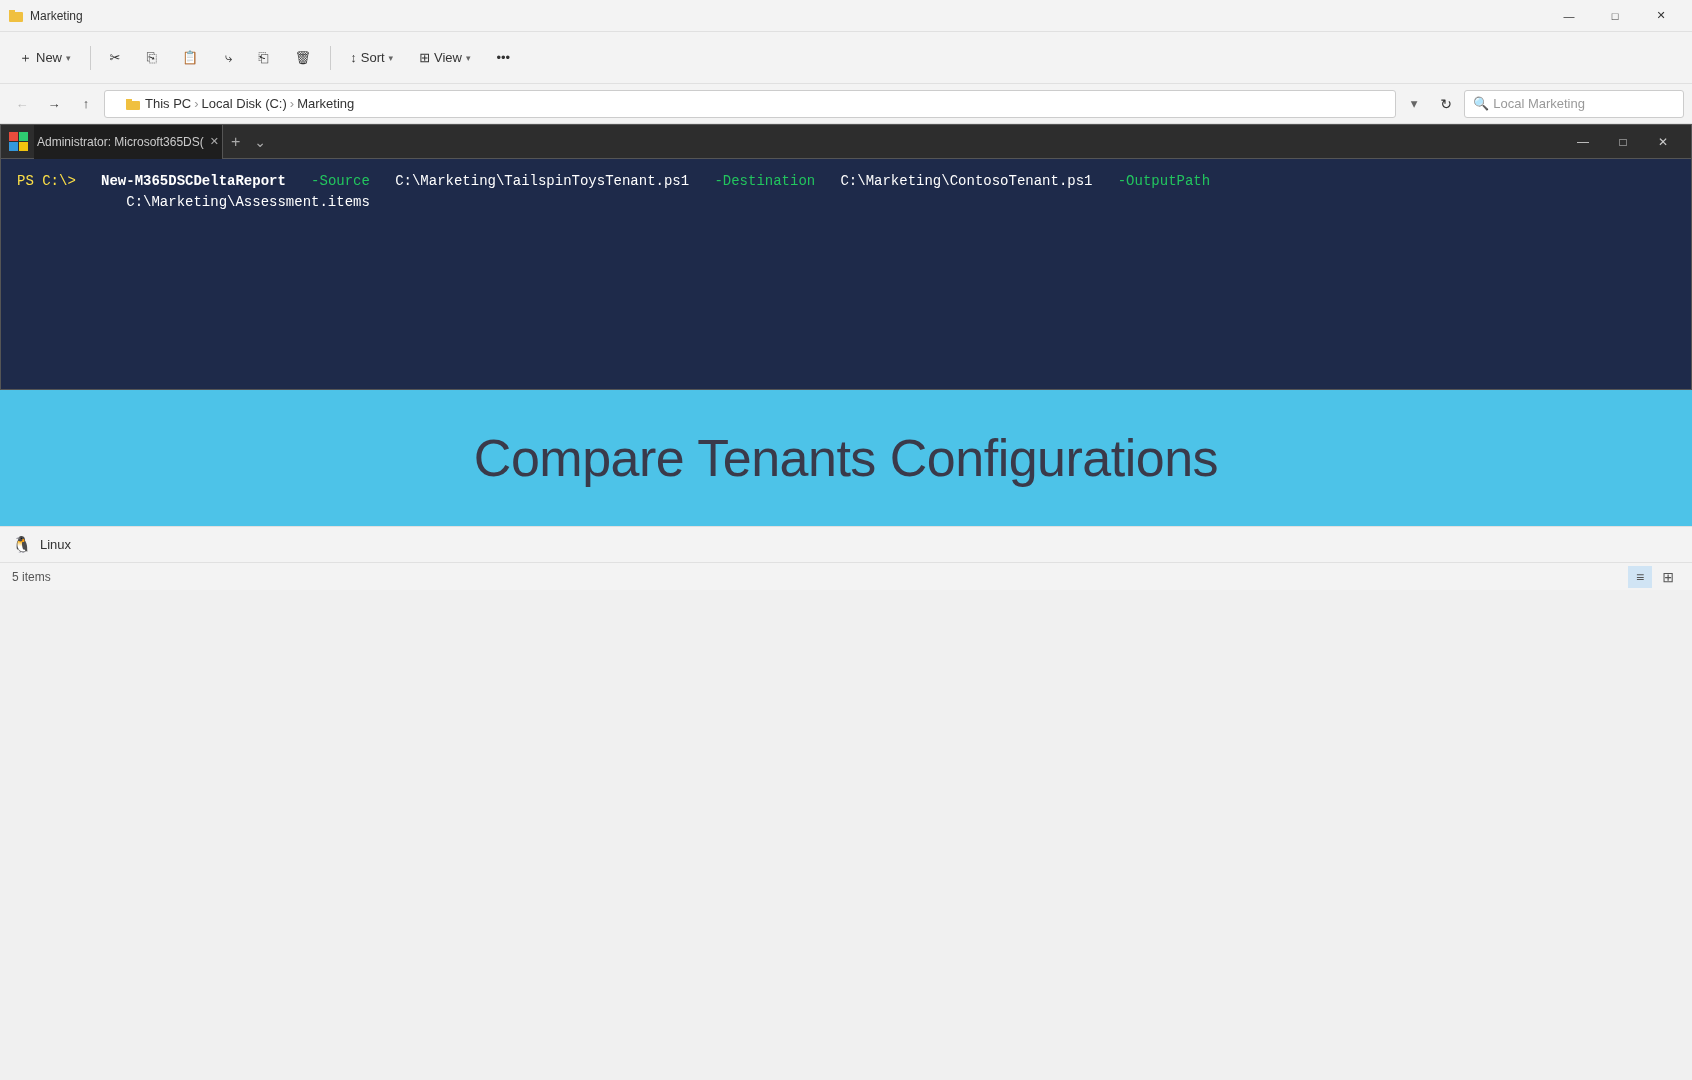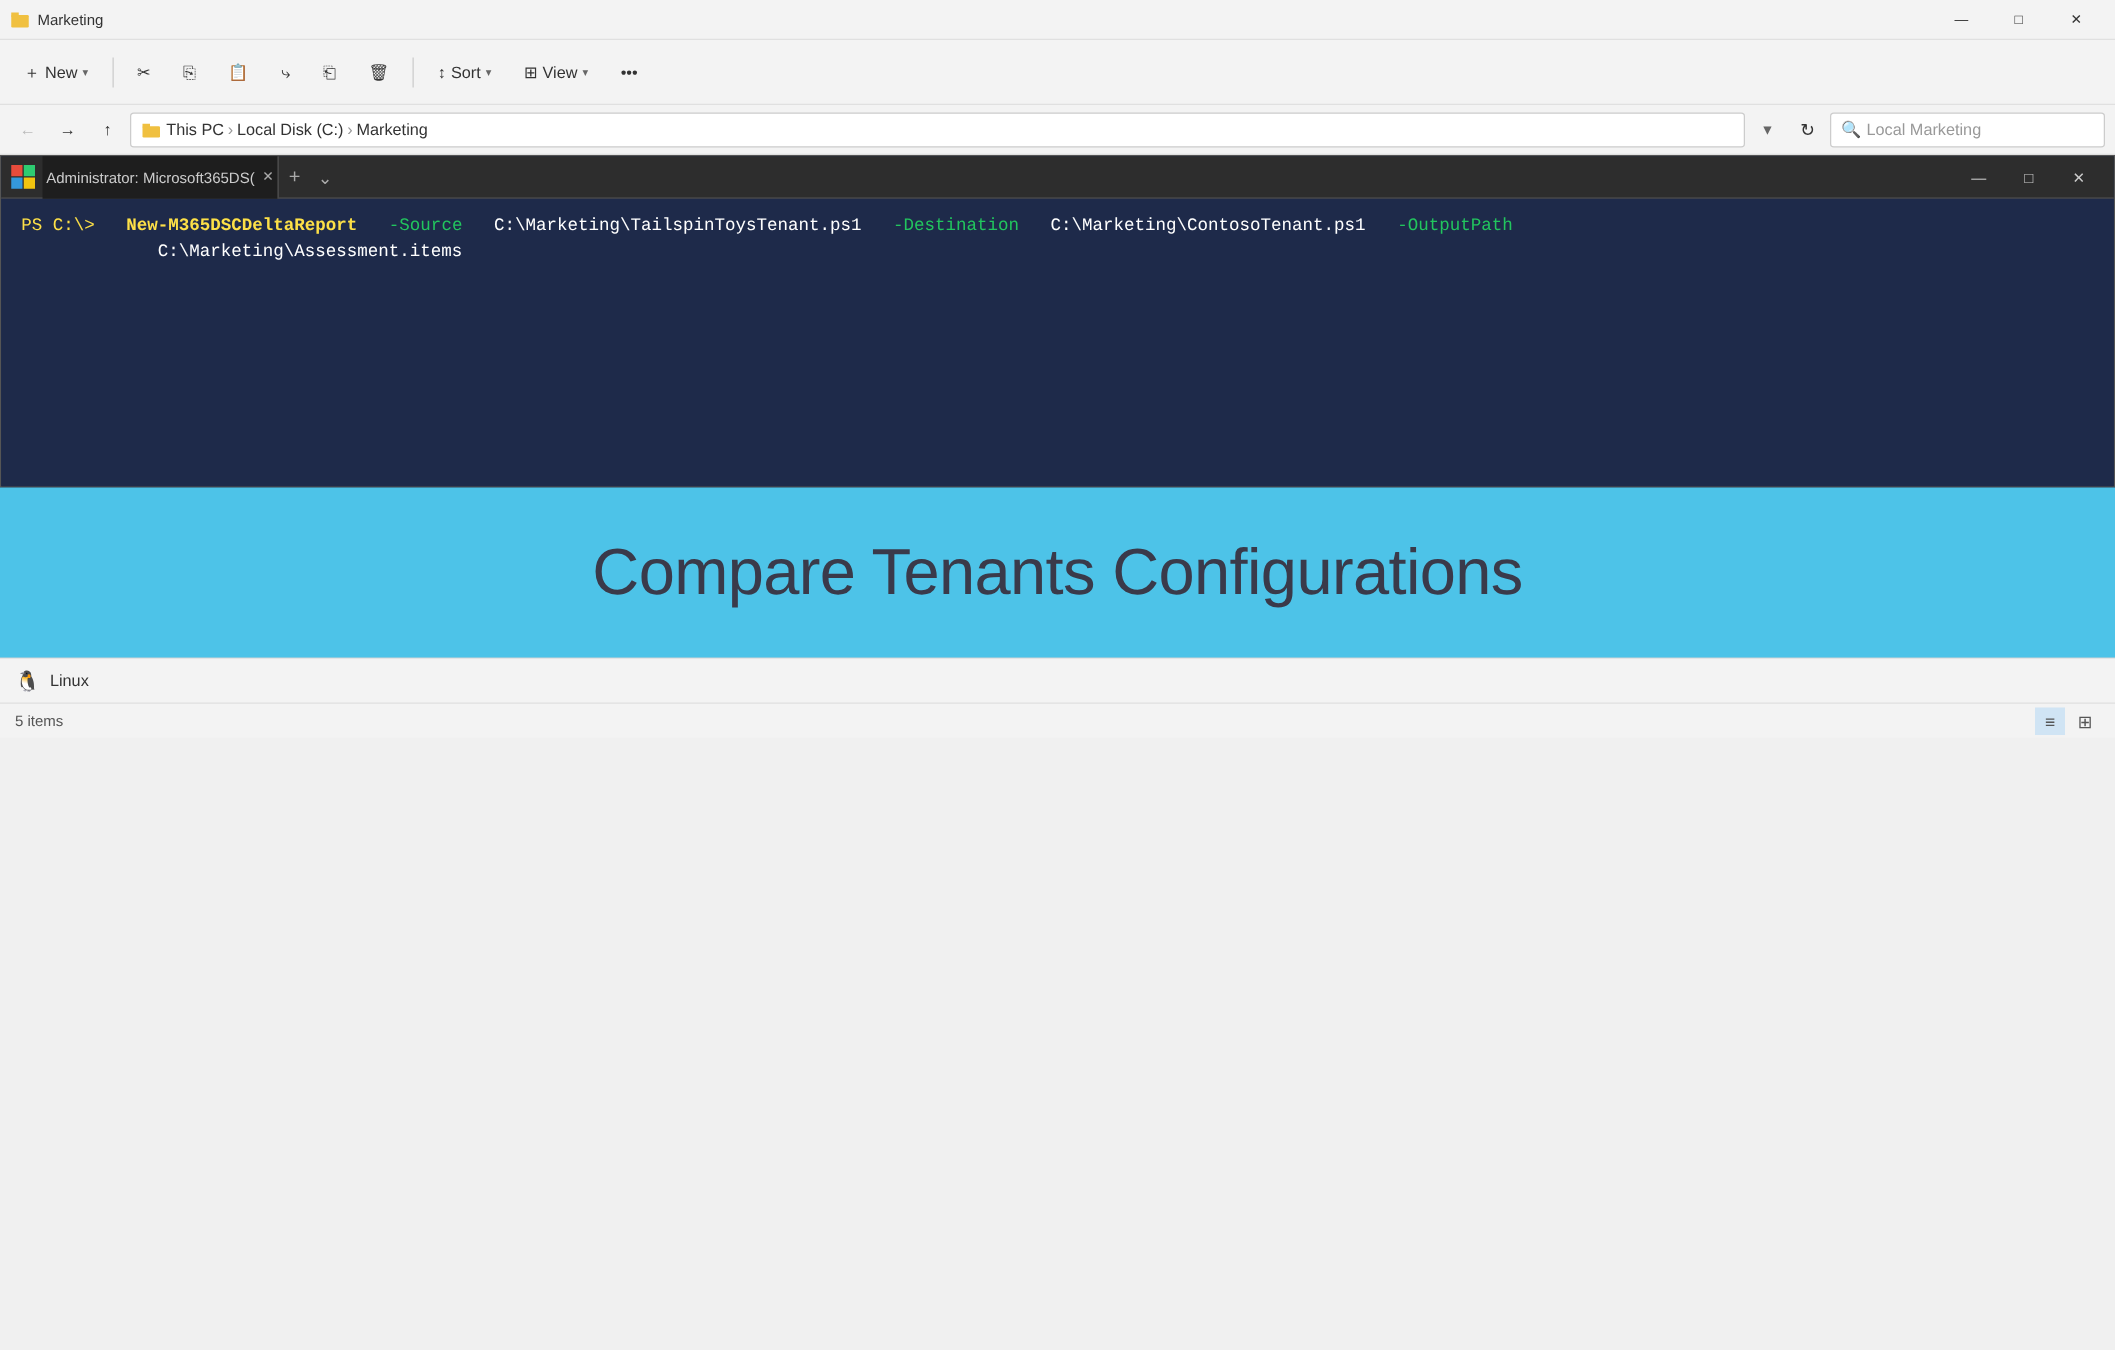--- a/index.html
+++ b/index.html
@@ -114,21 +114,21 @@
     }
     .nav-btn.disabled { color: #bbb; cursor: default; }
     .address-path {
       flex: 1;
       height: 28px;
       background: white;
       border: 1px solid #ccc;
       border-radius: 3px;
       display: flex;
       align-items: center;
-      padding: 0 8px;
+      padding: 0 20px;
       font-size: 13px;
       color: #333;
     }
     .address-path-item {
       color: #333;
       display: flex;
       align-items: center;
       gap: 3px;
     }
     .address-path-separator {
@@ -236,21 +236,21 @@
 
     .terminal-body {
       background: #1e2a4a;
       min-height: 230px;
       padding: 12px 16px;
       font-family: 'Consolas', 'Courier New', monospace;
       font-size: 14px;
       line-height: 1.5;
     }
     .ps-prompt { color: #fde047; }
-    .ps-command { color: #fde047; font-weight: bold; }
+    .ps-command { color: #ffffff; font-weight: bold; }
     .ps-param { color: #22c55e; }
     .ps-value { color: #ffffff; }
 
     
     .banner {
       background: #4dc3e8;
       width: 100%;
       height: 136px;
       display: flex;
       align-items: center;

